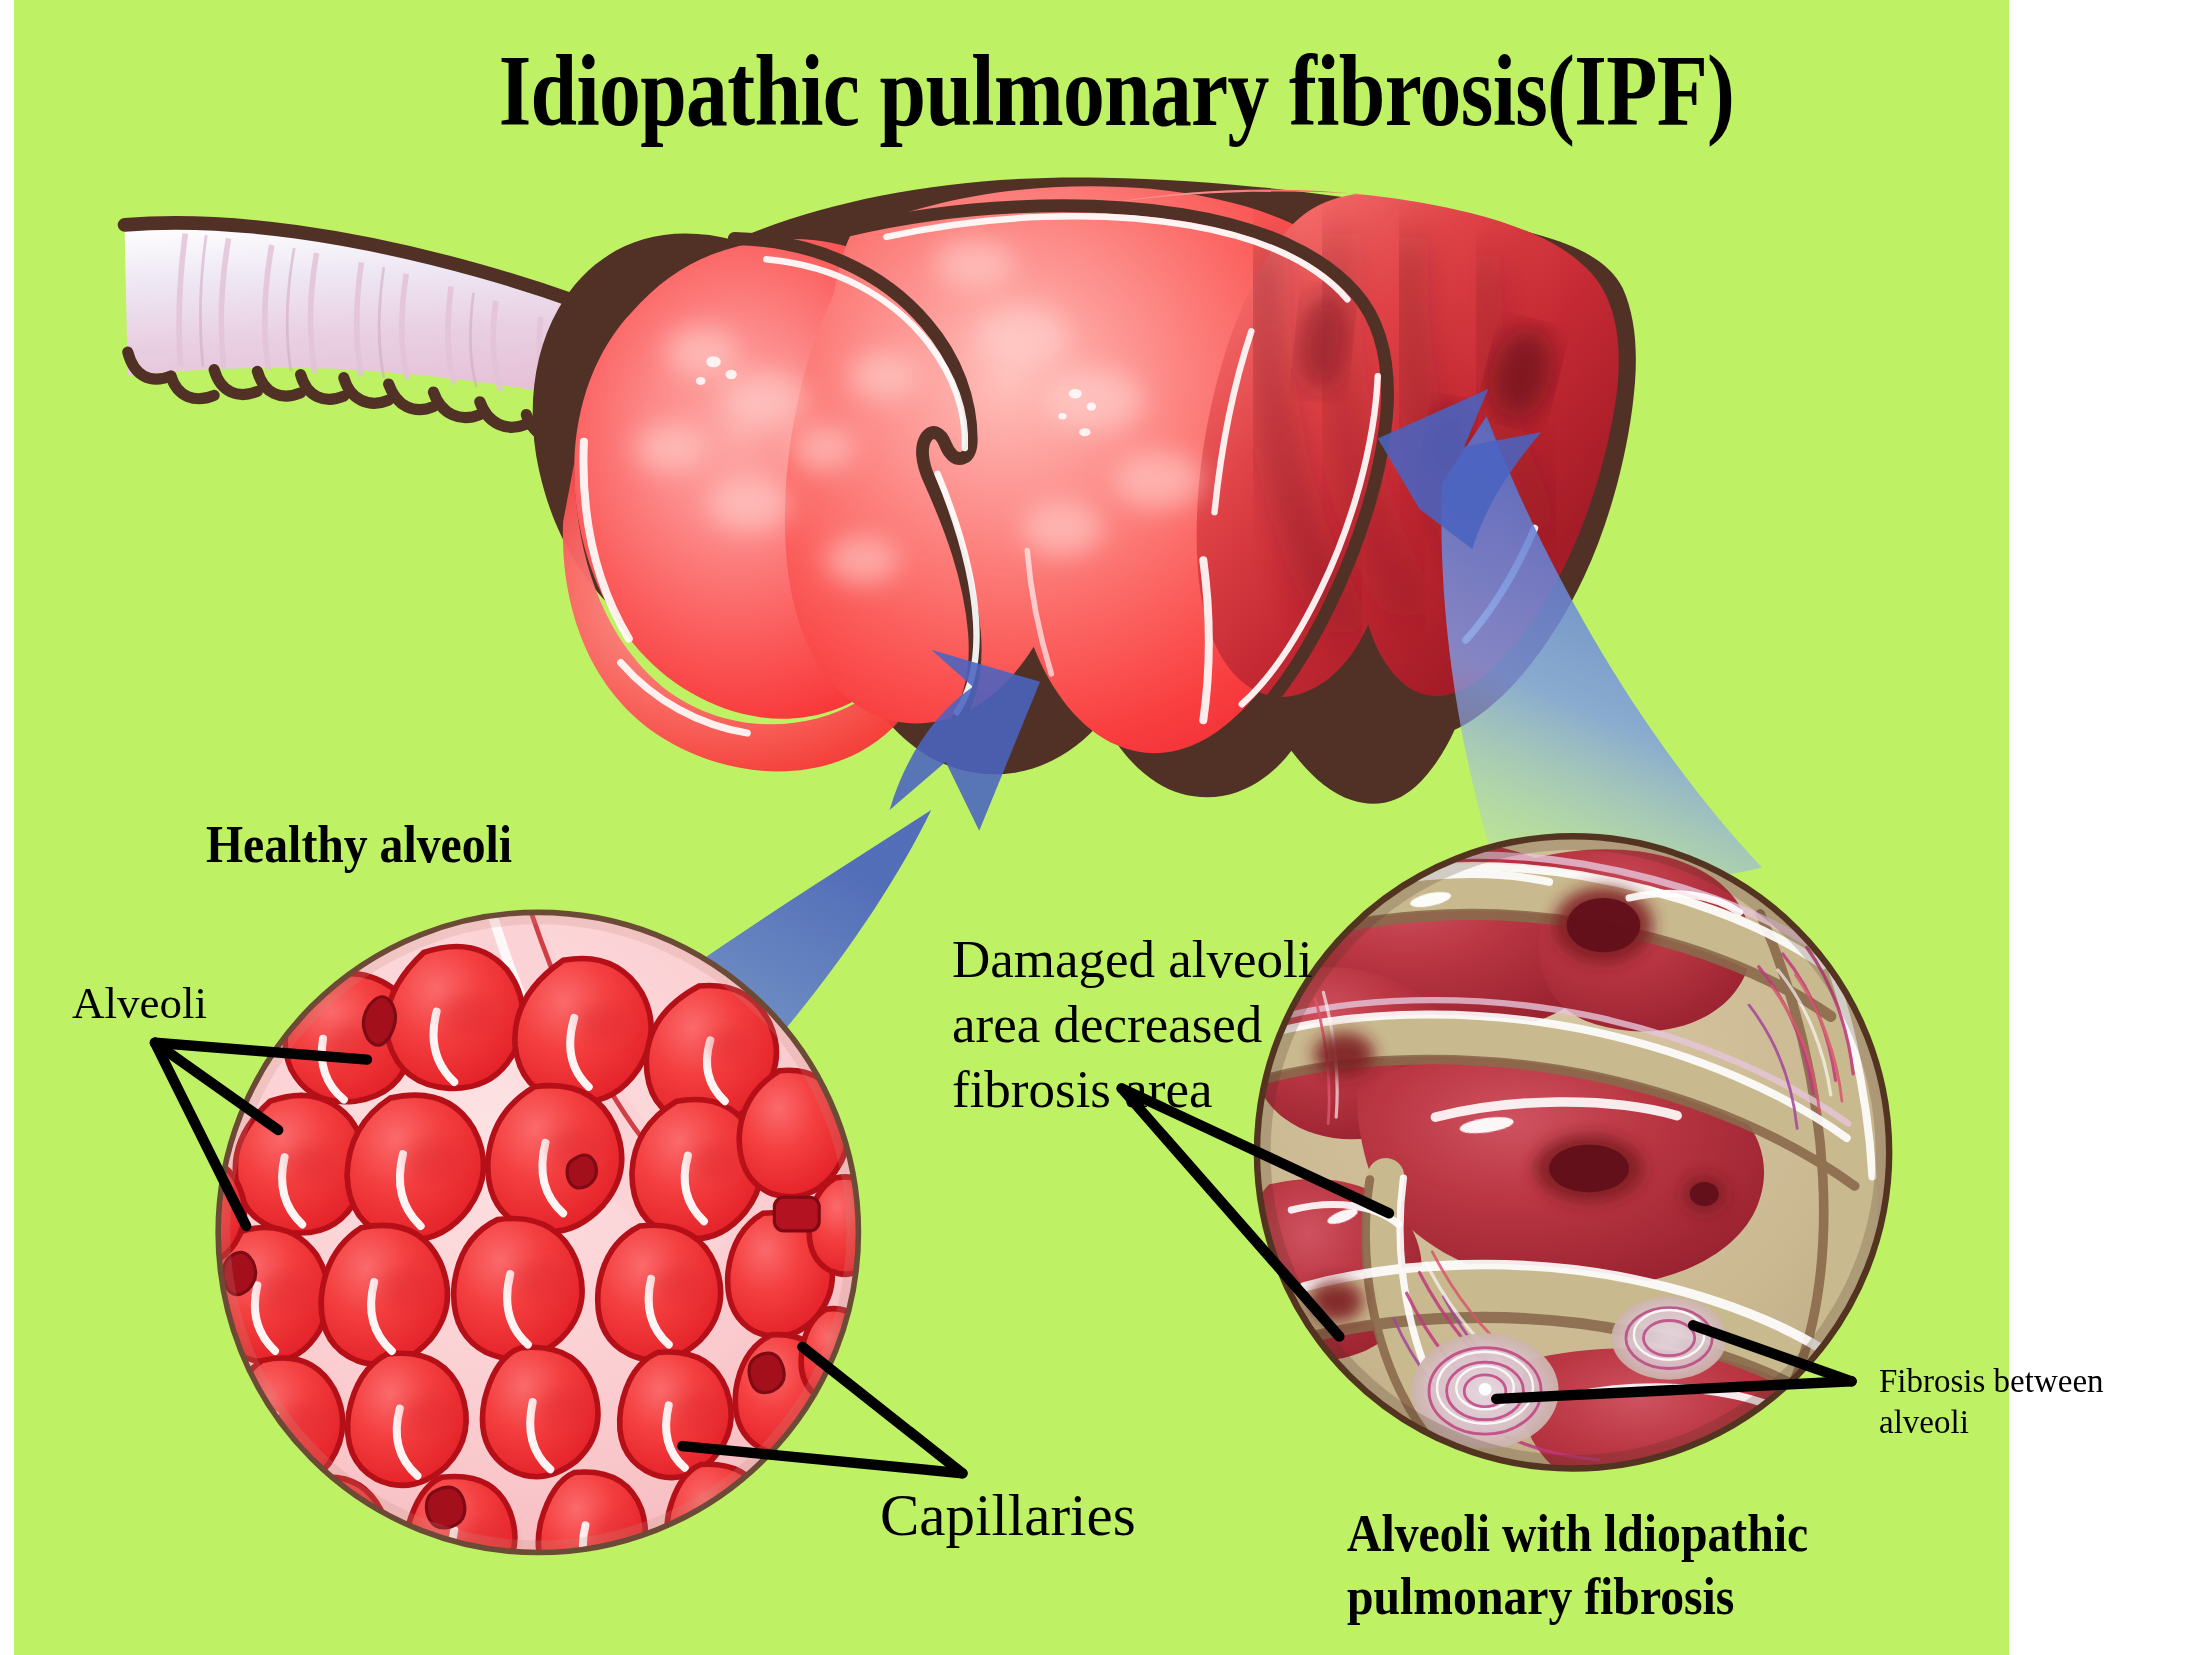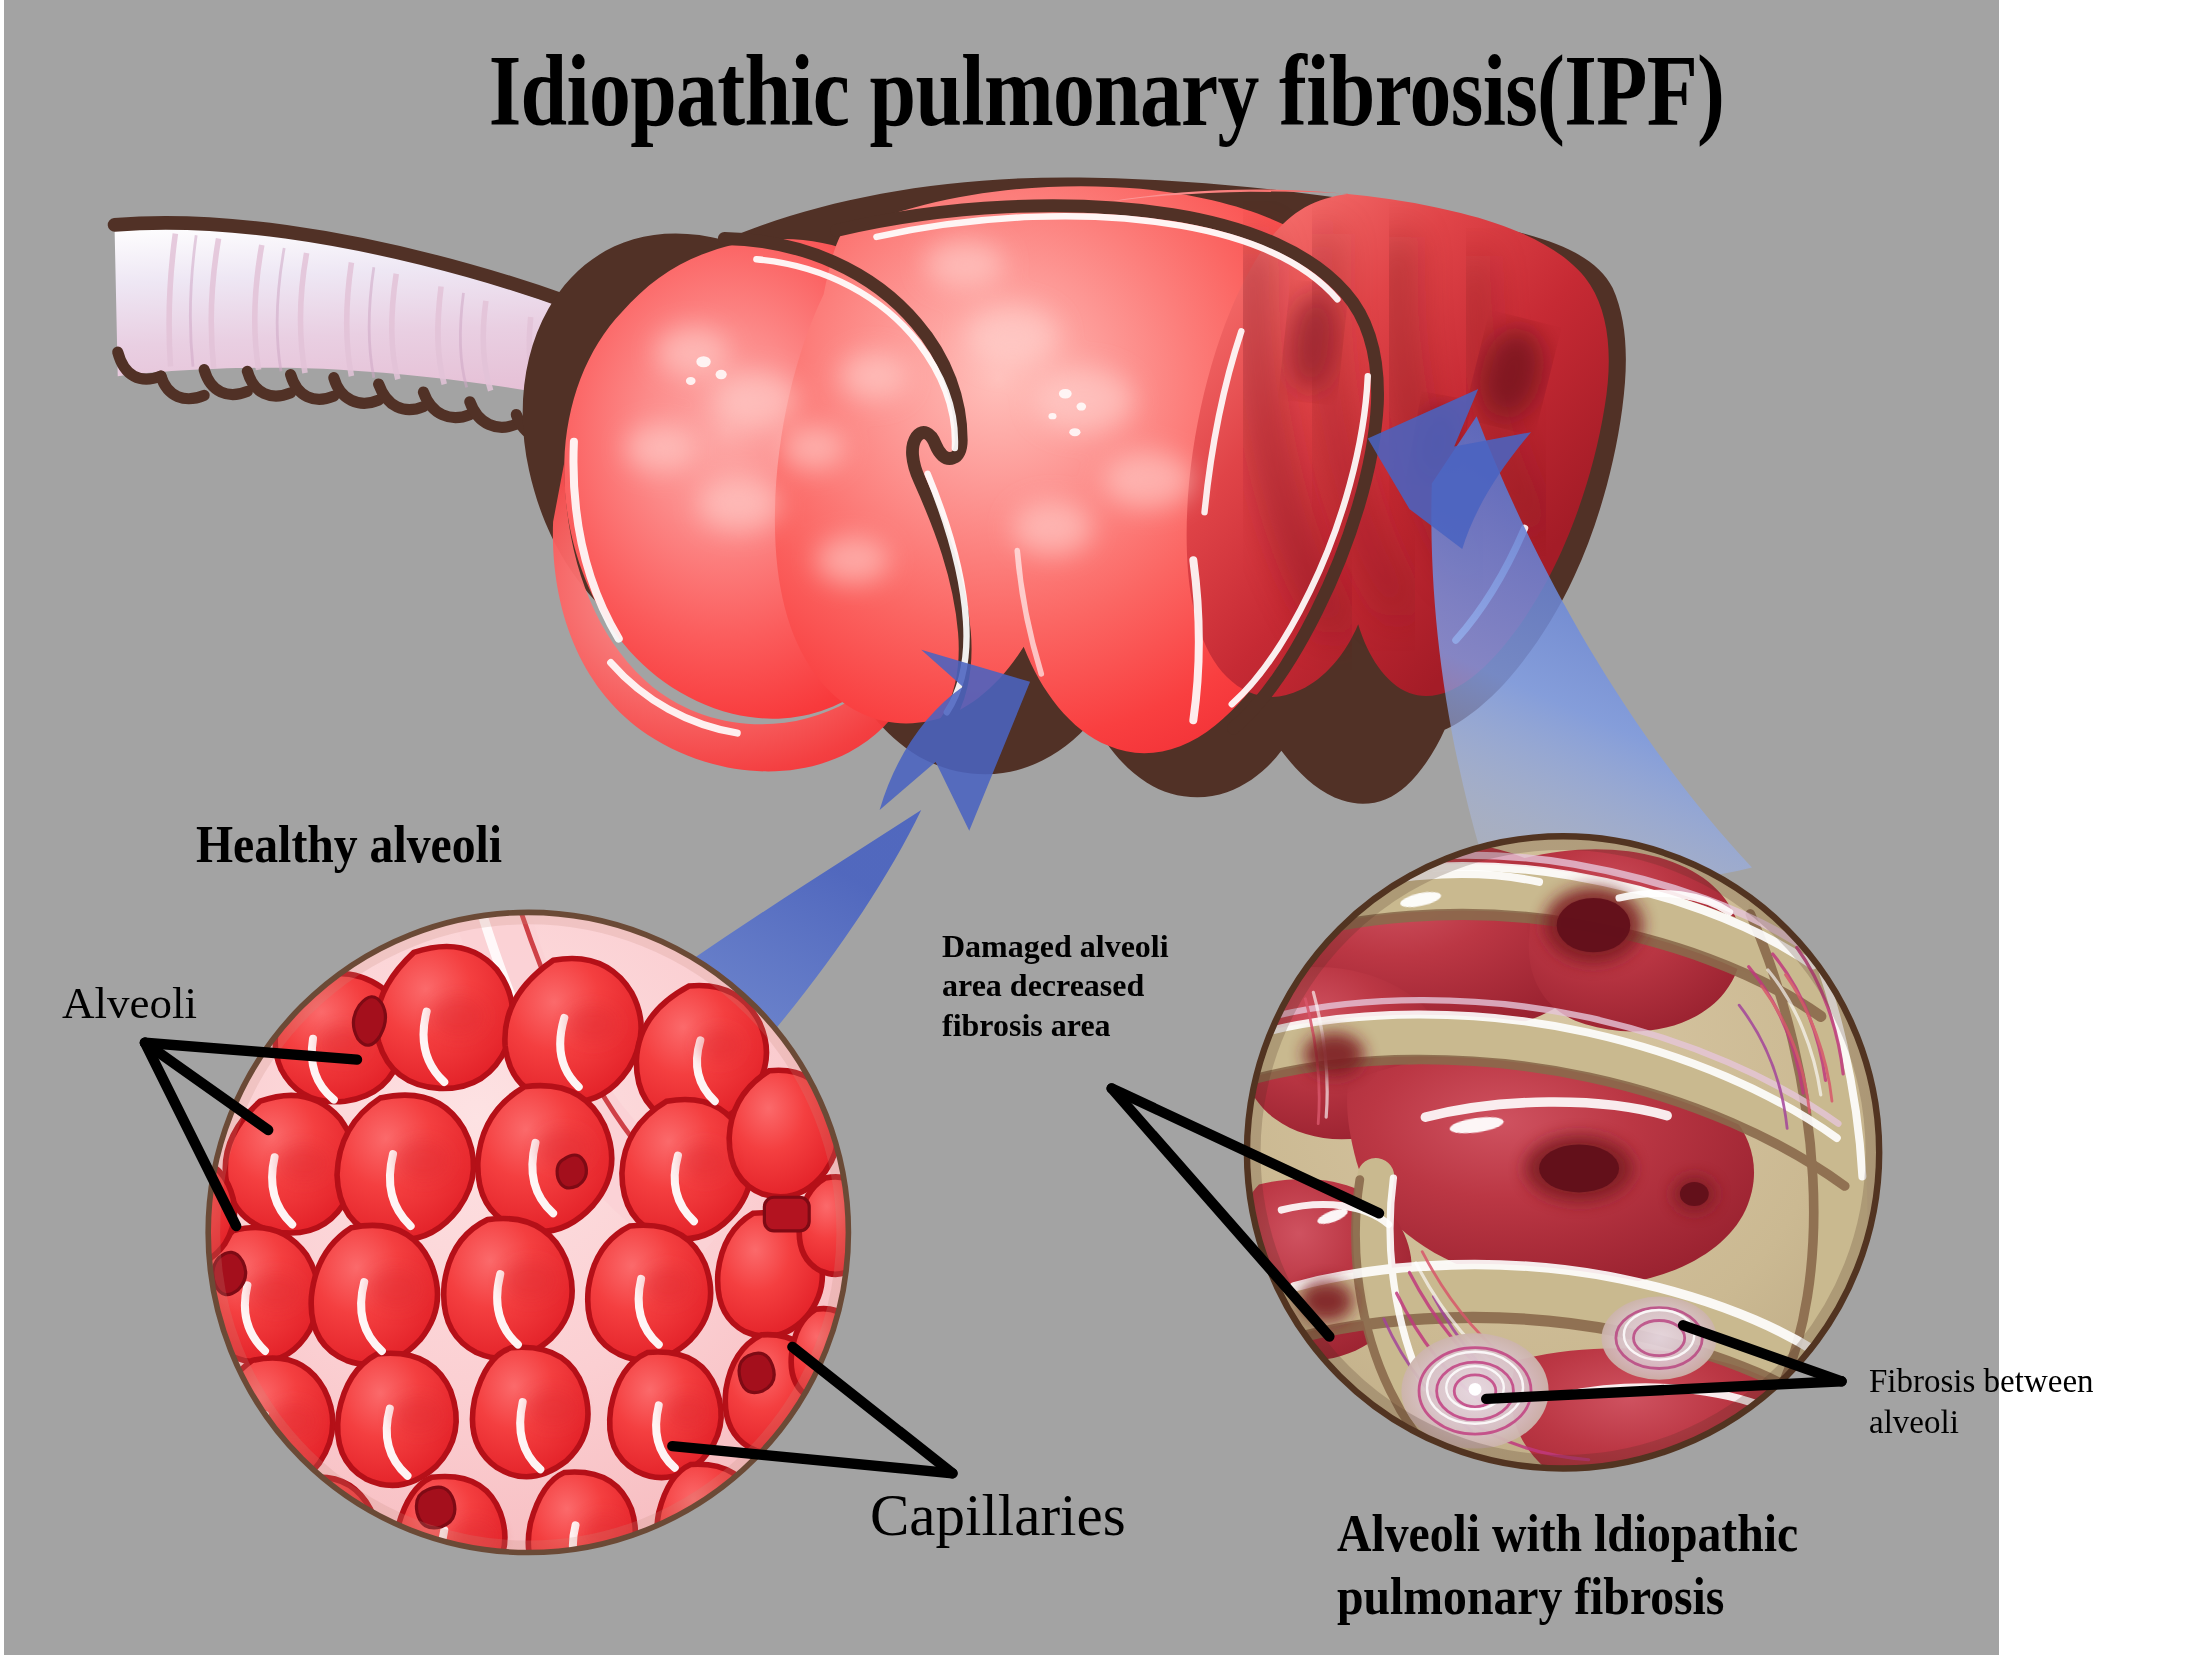--- a/index.html
+++ b/index.html
@@ -1,35 +1,35 @@
 <!DOCTYPE html>
 <html style="font-size:12.8px"><head>
 <meta charset="utf-8">
 <style>
   html,body{margin:0;padding:0;background:#ffffff;}
   body{width:2205px;height:1655px;position:relative;overflow:hidden;
        font-family:"Liberation Serif","DejaVu Serif",serif;}
-  #stage{position:absolute;left:4px;top:0;width:1995px;height:1655px;background:#a3a3a3;}
+  #stage{position:absolute;left:14px;top:0;width:1995px;height:1655px;background:#bef264;}
   svg.art{position:absolute;left:0;top:0;width:2205px;height:1655px;}
 
   .txt{position:absolute;color:#000;white-space:pre;line-height:1.12;}
 
   #title{left:0;top:34px;width:2205px;text-align:center;
          font-size:102px;font-weight:700;letter-spacing:-0.8px;
          font-family:"Liberation Serif","DejaVu Serif",serif;
          transform:scaleX(0.82);transform-origin:50% 50%;}
 
   #healthy-caption{left:192px;top:815px;font-size:53px;font-weight:700;
                    transform:scaleX(0.9);transform-origin:0 50%;}
   #fibrosis-caption{left:1333px;top:1502px;font-size:53px;font-weight:700;
                     line-height:1.18;transform:scaleX(0.9);transform-origin:0 50%;}
 
   #alveoli-label{left:58px;top:978px;font-size:45px;font-weight:400;}
   #capillaries-label{left:866px;top:1482px;font-size:59px;font-weight:400;}
-  #damaged-label{left:938px;top:927px;font-size:32px;font-weight:700;line-height:1.23;}
+  #damaged-label{left:938px;top:927px;font-size:53px;font-weight:400;line-height:1.23;}
   #fibrosis-between-label{left:1865px;top:1361px;font-size:33px;font-weight:400;line-height:1.23;}
 </style>
 </head>
 <body>
 
 <div id="stage">
 
 <svg class="art" viewBox="0 0 2755 2068" xmlns="http://www.w3.org/2000/svg">
   <defs>
 

